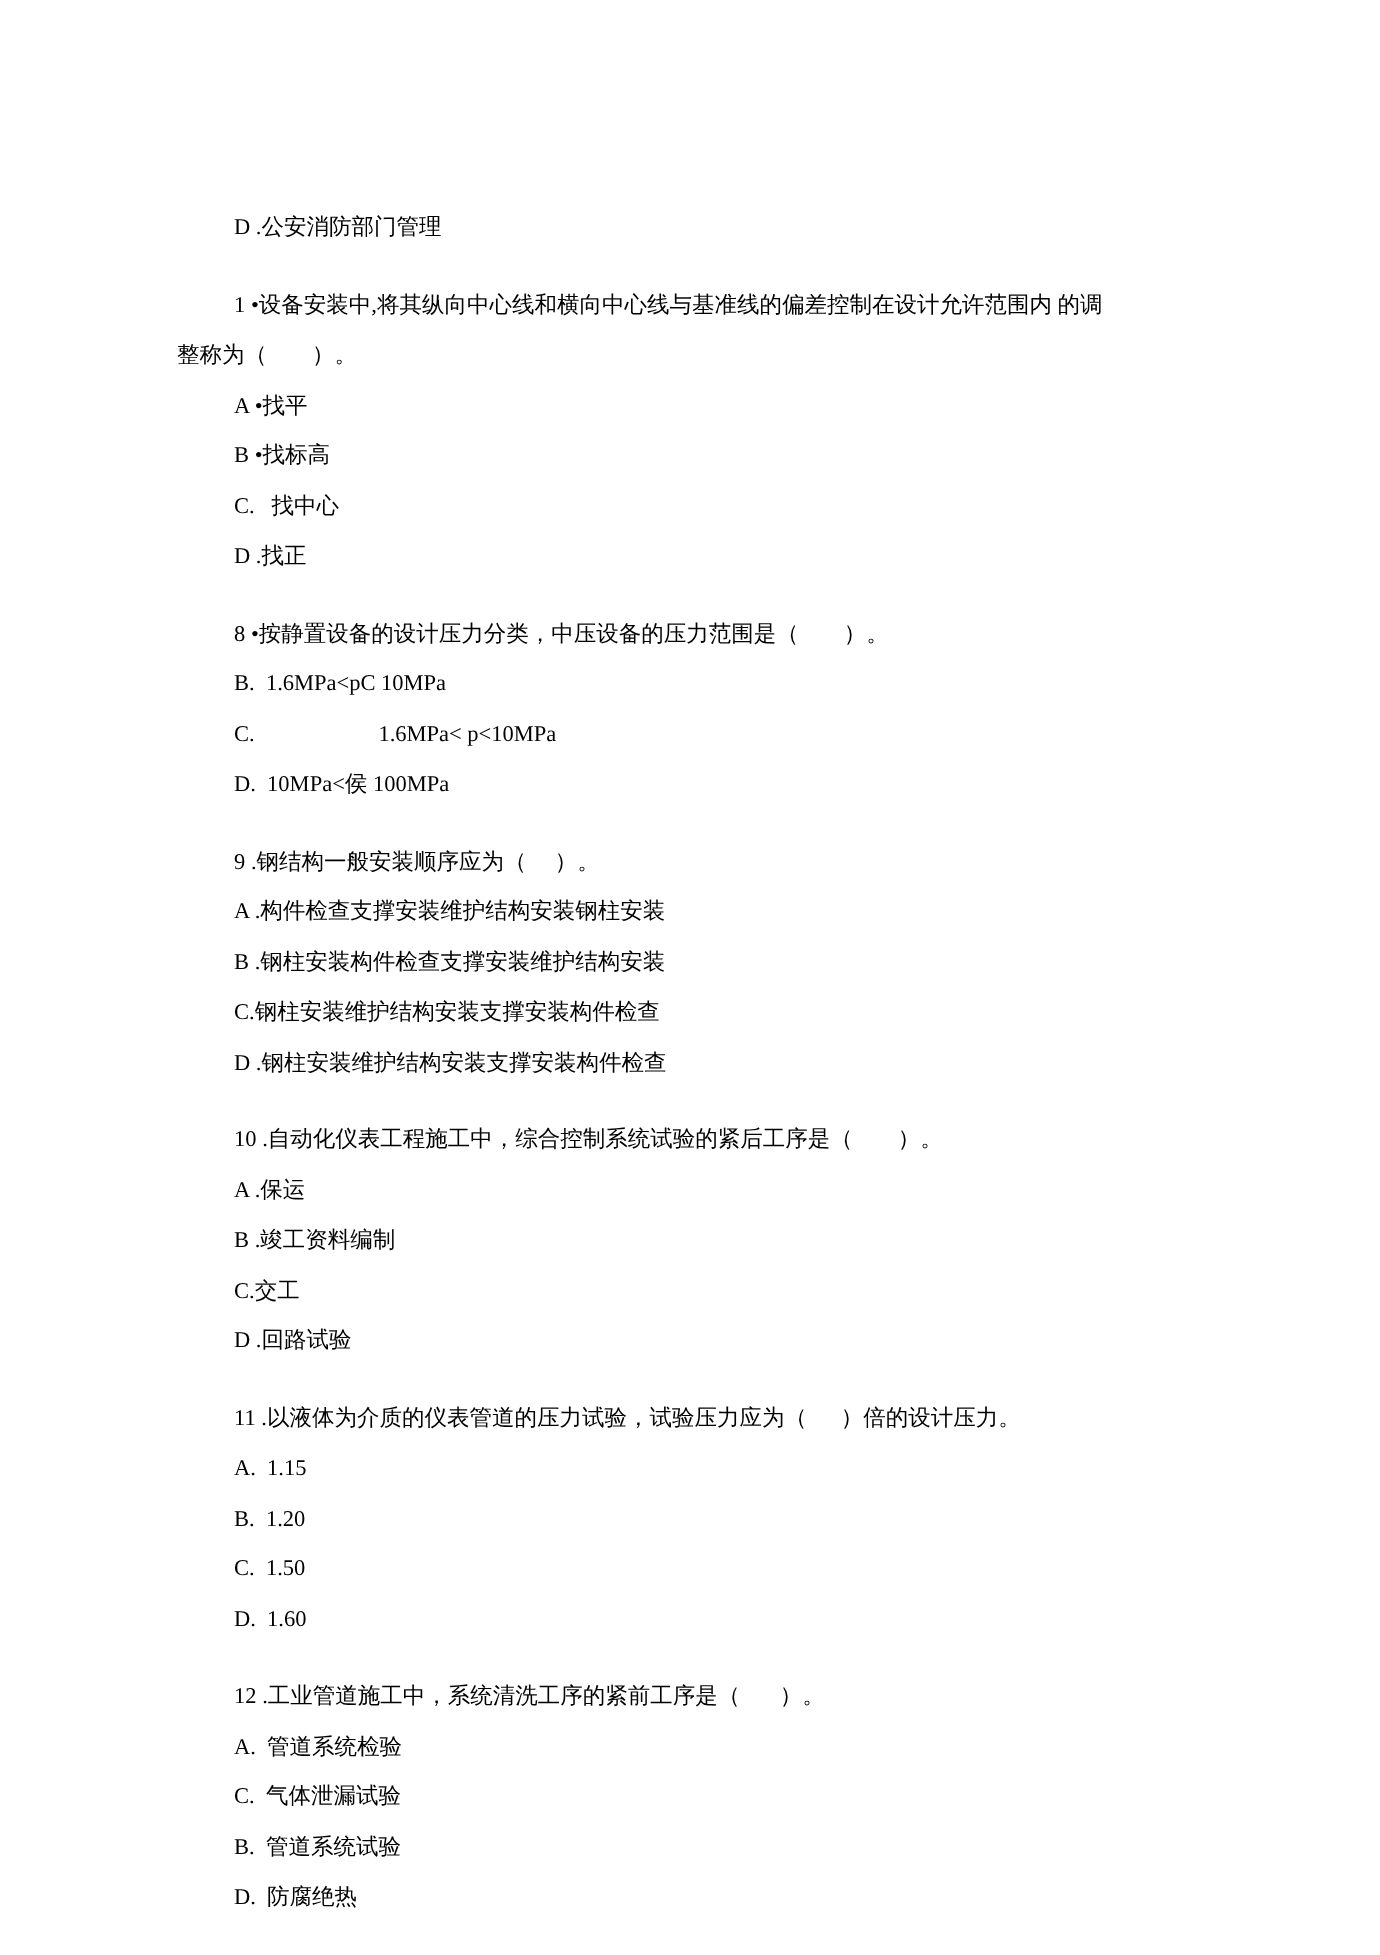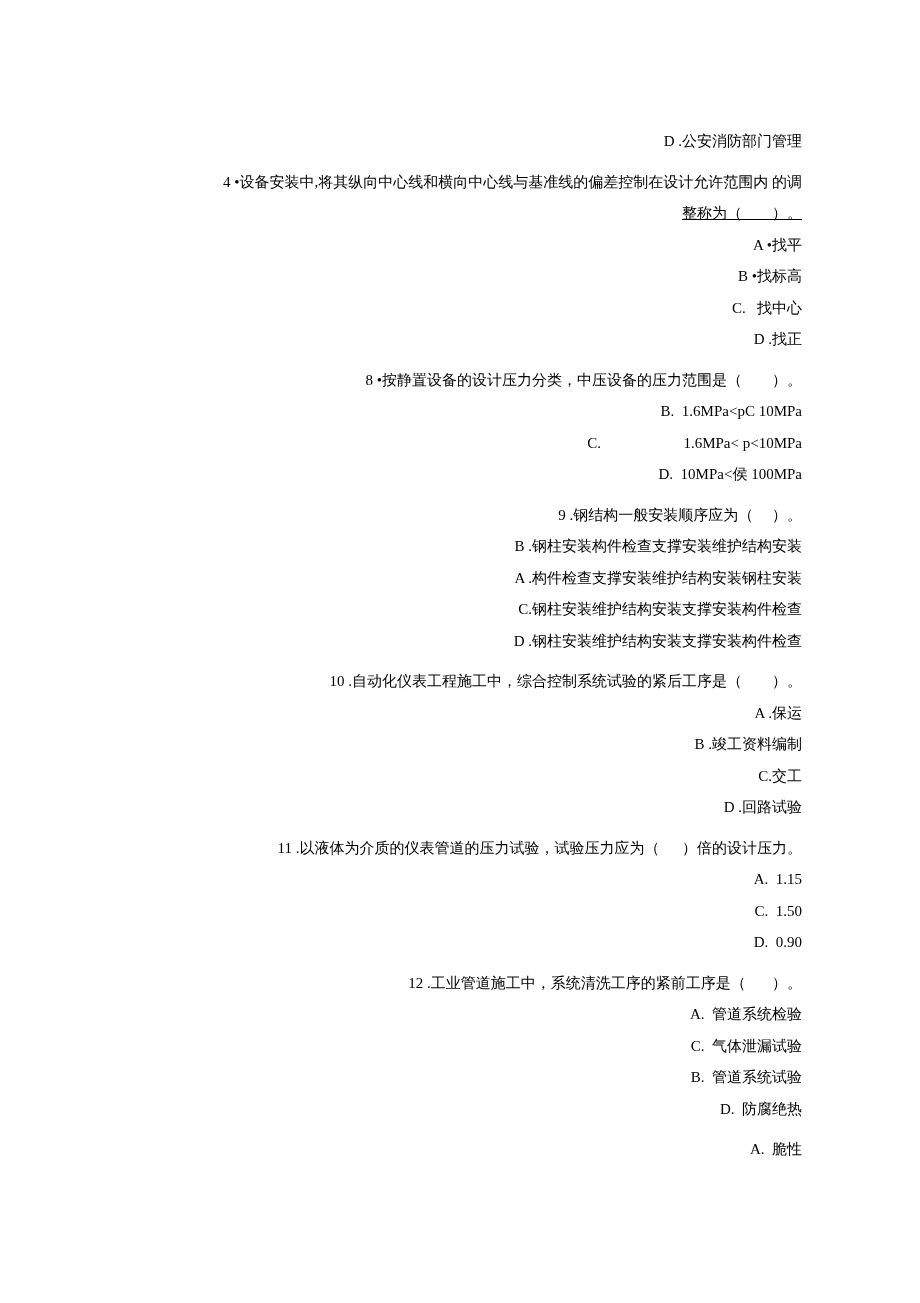--- a/index.html
+++ b/index.html
@@ -11,62 +11,62 @@
     color: #000;
     line-height: 1.5;
   }
   .page {
     width: 920px;
     min-height: 1303px;
     padding: 130px 118px 100px 118px;
     box-sizing: border-box;
   }
   .line {
-    margin: 0 0 9px 0;
+    margin: 11px 0 9px 0;
     white-space: pre;
-    text-align: right;
   }
   .indent-1 { padding-left: 38px; }
-  .indent-0 { padding-left: 0px; text-decoration: underline; }
+  .indent-0 { padding-left: 0px; }
   .gap { height: 9px; }
 </style>
 </head>
 <body>
 
 <div class="page" id="page-root">
     <p class="line indent-1">D .公安消防部门管理</p>
     <div class="gap"></div>
-    <p class="line indent-1">4 •设备安装中,将其纵向中心线和横向中心线与基准线的偏差控制在设计允许范围内 的调</p>
+    <p class="line indent-1">1 •设备安装中,将其纵向中心线和横向中心线与基准线的偏差控制在设计允许范围内 的调</p>
     <p class="line indent-0">整称为（        ）。</p>
     <p class="line indent-1">A •找平</p>
     <p class="line indent-1">B •找标高</p>
     <p class="line indent-1">C.   找中心</p>
     <p class="line indent-1">D .找正</p>
     <div class="gap"></div>
     <p class="line indent-1">8 •按静置设备的设计压力分类，中压设备的压力范围是（        ）。</p>
     <p class="line indent-1">B.  1.6MPa&lt;pC 10MPa</p>
     <p class="line indent-1">C.                      1.6MPa&lt; p&lt;10MPa</p>
     <p class="line indent-1">D.  10MPa&lt;侯 100MPa</p>
     <div class="gap"></div>
     <p class="line indent-1">9 .钢结构一般安装顺序应为（     ）。</p>
+    <p class="line indent-1">A .构件检查支撑安装维护结构安装钢柱安装</p>
     <p class="line indent-1">B .钢柱安装构件检查支撑安装维护结构安装</p>
-    <p class="line indent-1">A .构件检查支撑安装维护结构安装钢柱安装</p>
     <p class="line indent-1">C.钢柱安装维护结构安装支撑安装构件检查</p>
     <p class="line indent-1">D .钢柱安装维护结构安装支撑安装构件检查</p>
     <div class="gap"></div>
     <p class="line indent-1">10 .自动化仪表工程施工中，综合控制系统试验的紧后工序是（        ）。</p>
     <p class="line indent-1">A .保运</p>
     <p class="line indent-1">B .竣工资料编制</p>
     <p class="line indent-1">C.交工</p>
     <p class="line indent-1">D .回路试验</p>
     <div class="gap"></div>
     <p class="line indent-1">11 .以液体为介质的仪表管道的压力试验，试验压力应为（      ）倍的设计压力。</p>
     <p class="line indent-1">A.  1.15</p>
+    <p class="line indent-1">B.  1.20</p>
     <p class="line indent-1">C.  1.50</p>
-    <p class="line indent-1">D.  0.90</p>
+    <p class="line indent-1">D.  1.60</p>
     <div class="gap"></div>
     <p class="line indent-1">12 .工业管道施工中，系统清洗工序的紧前工序是（       ）。</p>
     <p class="line indent-1">A.  管道系统检验</p>
     <p class="line indent-1">C.  气体泄漏试验</p>
     <p class="line indent-1">B.  管道系统试验</p>
     <p class="line indent-1">D.  防腐绝热</p>
     <div class="gap"></div>
     <p class="line indent-1">A.  脆性</p>
   </div>
 

